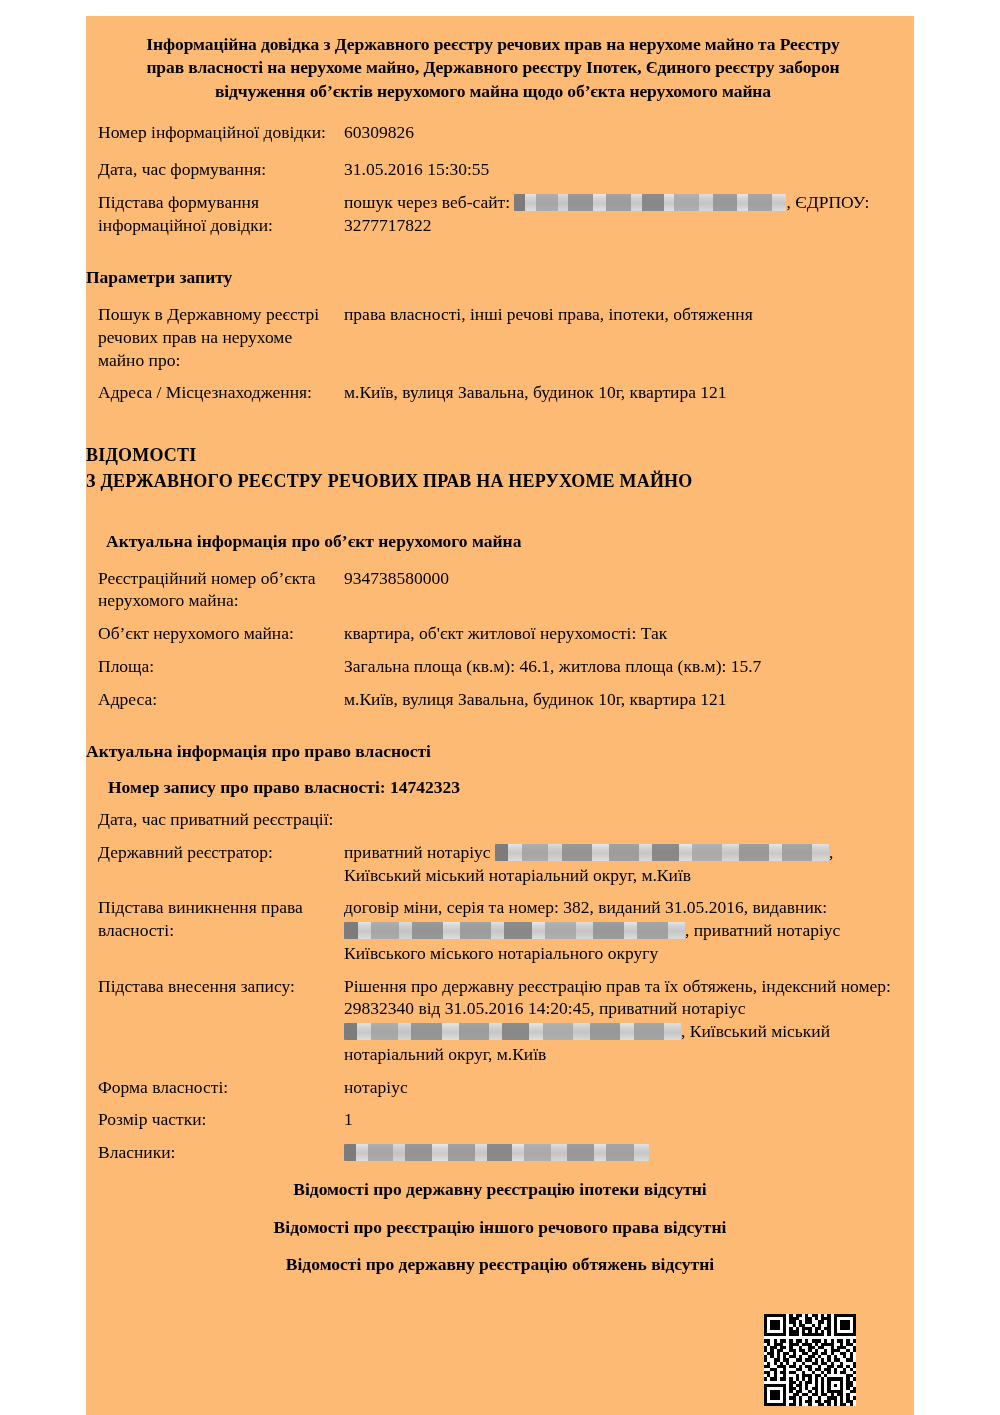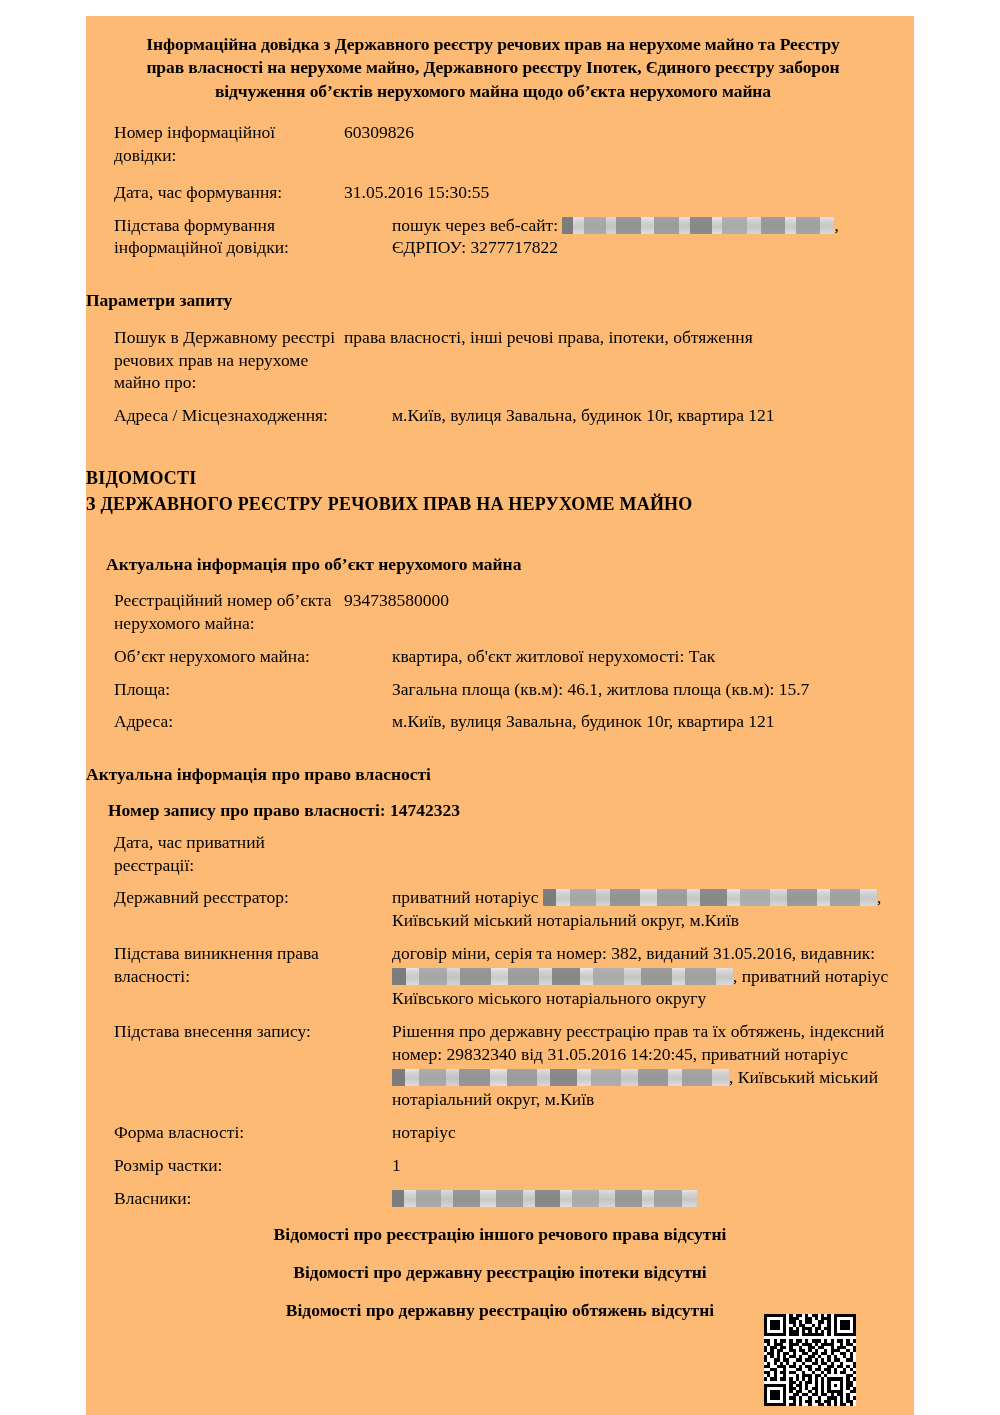--- a/index.html
+++ b/index.html
@@ -41,32 +41,32 @@
   }
   .row {
     display: flex;
     align-items: flex-start;
     padding: 0;
   }
   .row .label {
     flex: 0 0 258px;
     width: 258px;
     box-sizing: border-box;
-    padding-left: 28px;
+    padding-left: 12px;
     padding-right: 6px;
     font-size: 17.5px;
     line-height: 1.30;
   }
   .row .value {
     flex: 1 1 auto;
     padding-right: 13px;
     font-size: 17.5px;
     line-height: 1.30;
   }
-  .row.gap-sm { margin-top: 10px; gap: 48px; }
+  .row.gap-sm { margin-top: 10px; }
   .row.gap-md { margin-top: 14px; }
   .row.gap-lg { margin-top: 18px; }
 
   
   .run { }
 
   
   .redact {
     display: inline-block;
     vertical-align: -3px;
@@ -279,22 +279,22 @@
     <div class="row gap-sm">
       <div class="label">Власники:</div>
       <div class="value">
         <span class="redact" style="width:305px;"></span>
       </div>
     </div>
 
   </div>
 
   <div class="notices">
+    <div class="notice">Відомості про державну реєстрацію іпотеки відсутні</div>
     <div class="notice">Відомості про реєстрацію іншого речового права відсутні</div>
-    <div class="notice">Відомості про державну реєстрацію іпотеки відсутні</div>
     <div class="notice">Відомості про державну реєстрацію обтяжень відсутні</div>
   </div>
 
   <div class="footer">
     <svg class="qr" viewBox="0 0 29 29" shape-rendering="crispEdges">
       <rect width="29" height="29" fill="#ffffff"></rect>
       <g fill="#000000">
 
         <rect x="0" y="0" width="7" height="1"></rect>
           <rect x="0" y="6" width="7" height="1"></rect>

